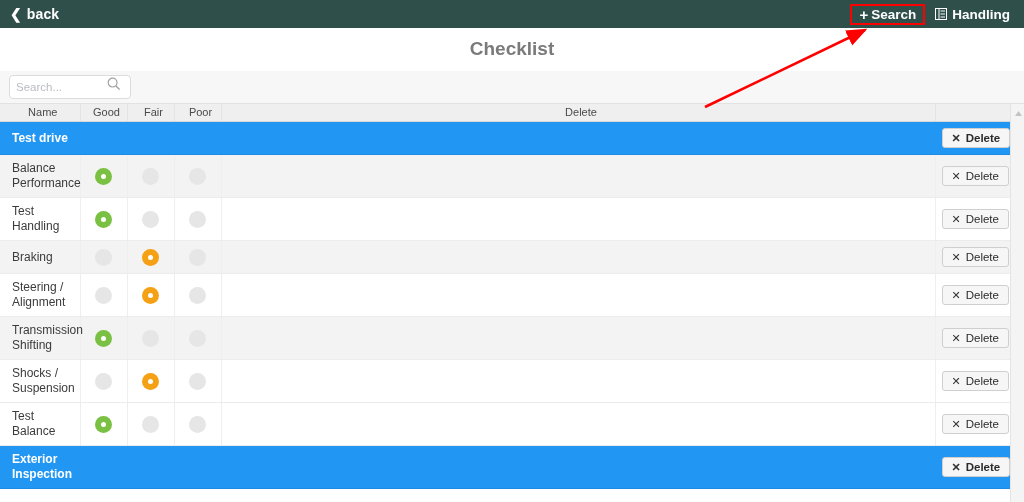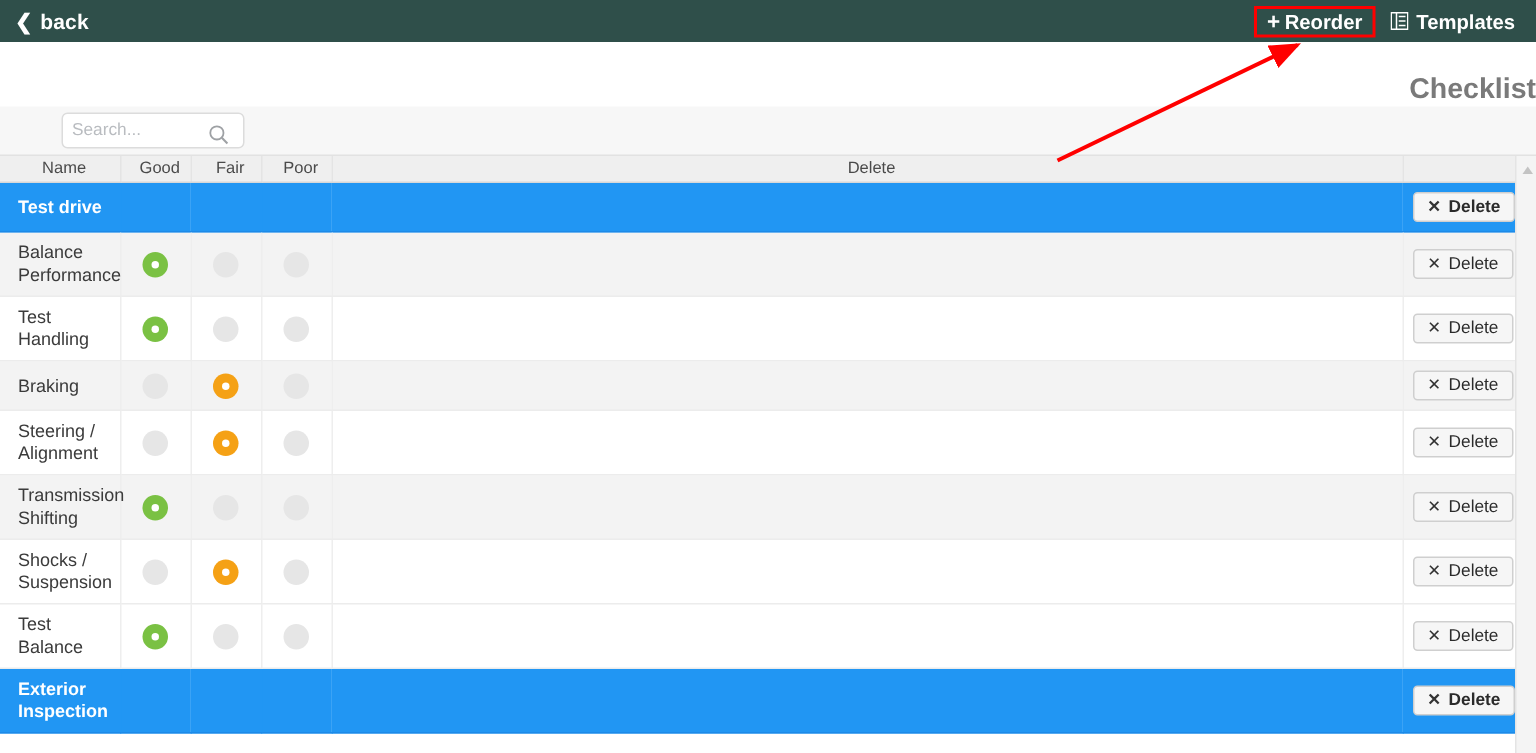--- a/index.html
+++ b/index.html
@@ -36,38 +36,38 @@
   .tb-btn .plus { font-size: 15px; font-weight: 700; line-height: 1; margin-right: -2px; }
   .tb-btn.highlight {
     border: 2px solid #ff0000;
     padding: 1px 7px;
   }
   .tpl-icon { display:inline-block; width:12px; height:12px; position:relative; }
   .tpl-icon svg { display:block; }
 
   
   .page-title {
-    position: absolute; top: 49px; left: 0; width: 1024px;
-    text-align: right; color: #7a7a7a;
+    position: absolute; top: 38px; left: 0; width: 1024px;
+    text-align: center; color: #7a7a7a;
     font-size: 19px; font-weight: 700;
   }
 
   
   .toolbar {
     position: absolute; top: 71px; left: 0;
     width: 1024px; height: 33px;
     background: #f7f7f7;
     border-bottom: 1px solid #e2e2e2;
   }
   .search-wrap {
     position: absolute; left: 9px; top: 4px;
     width: 122px; height: 24px;
     background: #ffffff;
     border: 1px solid #dcdcdc; border-radius: 4px;
-    display: flex; align-items: flex-end; margin-left: 32px;
+    display: flex; align-items: flex-start;
   }
   .search-input {
     border: 0; outline: 0; background: transparent;
     font-family: "Liberation Sans", sans-serif;
     font-size: 11.5px; color: #555;
     padding: 0 6px; width: 96px; height: 22px;
   }
   .search-input::placeholder { color: #b9bcc0; }
   .search-icon { width: 16px; height: 16px; opacity: .65; }
 
@@ -165,33 +165,33 @@
 <body>
 
 <div class="topbar">
   <div class="back-btn">
     <span class="chev">❮</span>
     <span>back</span>
   </div>
   <div class="topbar-right">
     <div class="tb-btn highlight">
       <span class="plus">+</span>
-      <span>Reorder</span>
+      <span>Search</span>
     </div>
     <div class="tb-btn">
       <span class="tpl-icon">
         <svg width="12" height="12" viewBox="0 0 12 12">
           <rect x="0.5" y="0.5" width="11" height="11" fill="none" stroke="#ffffff" stroke-width="1"></rect>
           <line x1="4" y1="0.5" x2="4" y2="11.5" stroke="#ffffff" stroke-width="1"></line>
           <line x1="5.5" y1="3" x2="10" y2="3" stroke="#ffffff" stroke-width="1"></line>
           <line x1="5.5" y1="6" x2="10" y2="6" stroke="#ffffff" stroke-width="1"></line>
           <line x1="5.5" y1="9" x2="10" y2="9" stroke="#ffffff" stroke-width="1"></line>
         </svg>
       </span>
-      <span>Templates</span>
+      <span>Handling</span>
     </div>
   </div>
 </div>
 
 <div class="page-title">Checklist</div>
 
 <div class="toolbar">
   <div class="search-wrap">
     <input class="search-input" type="text" placeholder="Search..." style="">
     <span class="search-icon">

